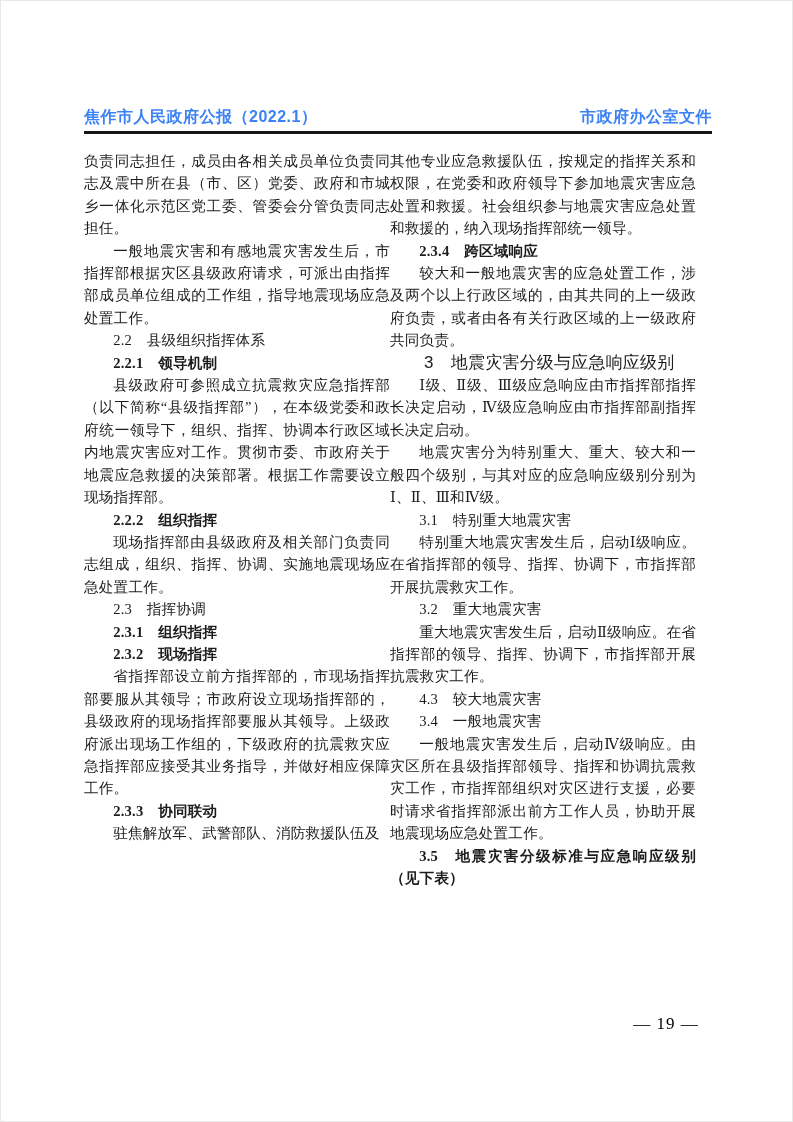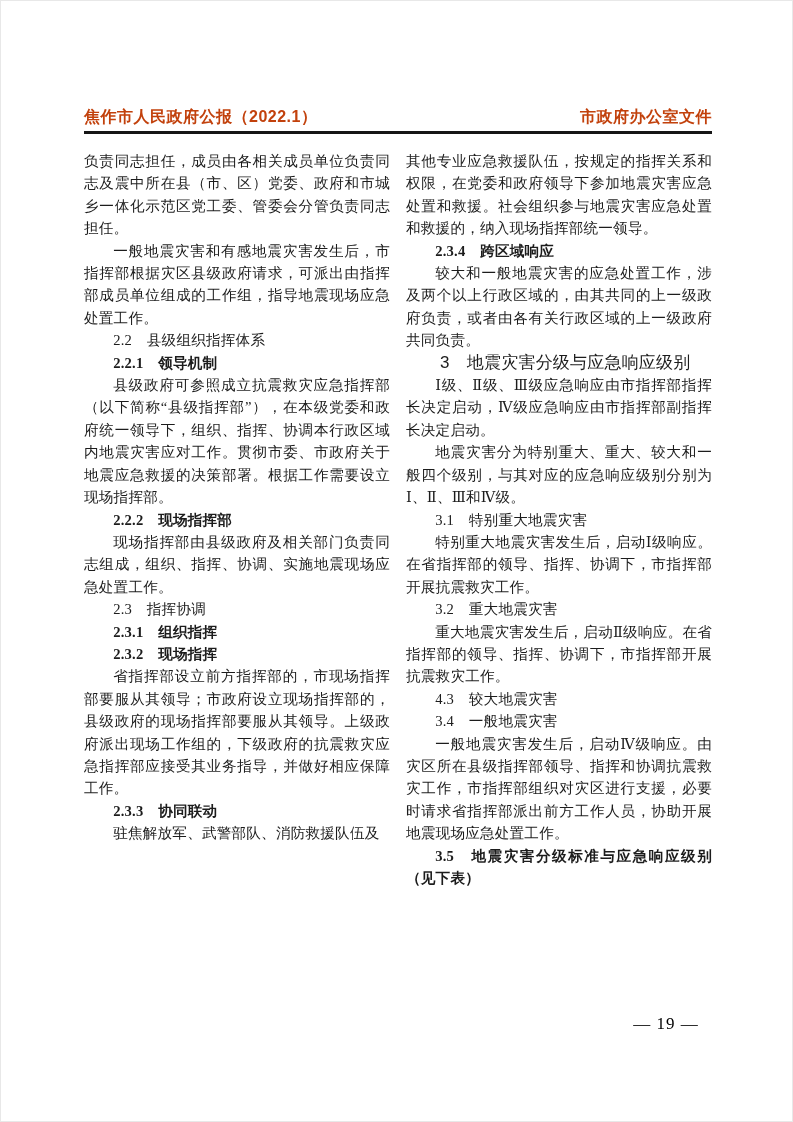--- a/index.html
+++ b/index.html
@@ -17,32 +17,32 @@
     box-shadow: inset 0 0 0 1px #e8e8e8;
   }
   .header {
     position: absolute;
     left: 84px; width: 628px; top: 107px;
     display: flex; justify-content: space-between; align-items: baseline;
     font-family: "Liberation Sans", "DejaVu Sans", sans-serif;
     font-weight: 700;
     font-size: 16px;
     letter-spacing: 0.5px;
-    color: #c2410c;
+    color: #3b82f6;
   }
   .rule {
     position: absolute;
     left: 84px; width: 628px; top: 131px;
     height: 2.5px;
     background: #161616;
   }
   .columns {
     position: absolute;
     left: 84px; top: 150px; width: 628px;
-    display: flex; gap: 16px;
+    display: flex; gap: 0;
   }
   .col {
     width: 306px;
     font-size: 14.6px;
     line-height: 22.4px;
     letter-spacing: 0.2px;
     text-align: justify;
     text-justify: inter-character;
   }
   .col p { margin: 0; padding: 0; text-indent: 2em; }
@@ -76,21 +76,21 @@
   <div class="rule"></div>
 
   <div class="columns">
 
     <div class="col">
       <p class="cont">负责同志担任，成员由各相关成员单位负责同志及震中所在县（市、区）党委、政府和市城乡一体化示范区党工委、管委会分管负责同志担任。</p>
       <p class="para">一般地震灾害和有感地震灾害发生后，市指挥部根据灾区县级政府请求，可派出由指挥部成员单位组成的工作组，指导地震现场应急处置工作。</p>
       <p class="h-kai-bold">2.2　县级组织指挥体系</p>
       <p class="h-kai">2.2.1　领导机制</p>
       <p class="para">县级政府可参照成立抗震救灾应急指挥部（以下简称“县级指挥部”），在本级党委和政府统一领导下，组织、指挥、协调本行政区域内地震灾害应对工作。贯彻市委、市政府关于地震应急救援的决策部署。根据工作需要设立现场指挥部。</p>
-      <p class="h-kai">2.2.2　现场指挥部</p>
+      <p class="h-kai">2.2.2　组织指挥</p>
       <p class="para">现场指挥部由县级政府及相关部门负责同志组成，组织、指挥、协调、实施地震现场应急处置工作。</p>
       <p class="h-kai-bold">2.3　指挥协调</p>
       <p class="h-kai">2.3.1　组织指挥</p>
       <p class="h-kai">2.3.2　现场指挥</p>
       <p class="para">省指挥部设立前方指挥部的，市现场指挥部要服从其领导；市政府设立现场指挥部的，县级政府的现场指挥部要服从其领导。上级政府派出现场工作组的，下级政府的抗震救灾应急指挥部应接受其业务指导，并做好相应保障工作。</p>
       <p class="h-kai">2.3.3　协同联动</p>
       <p class="para">驻焦解放军、武警部队、消防救援队伍及</p>
     </div>
 
     <div class="col">

